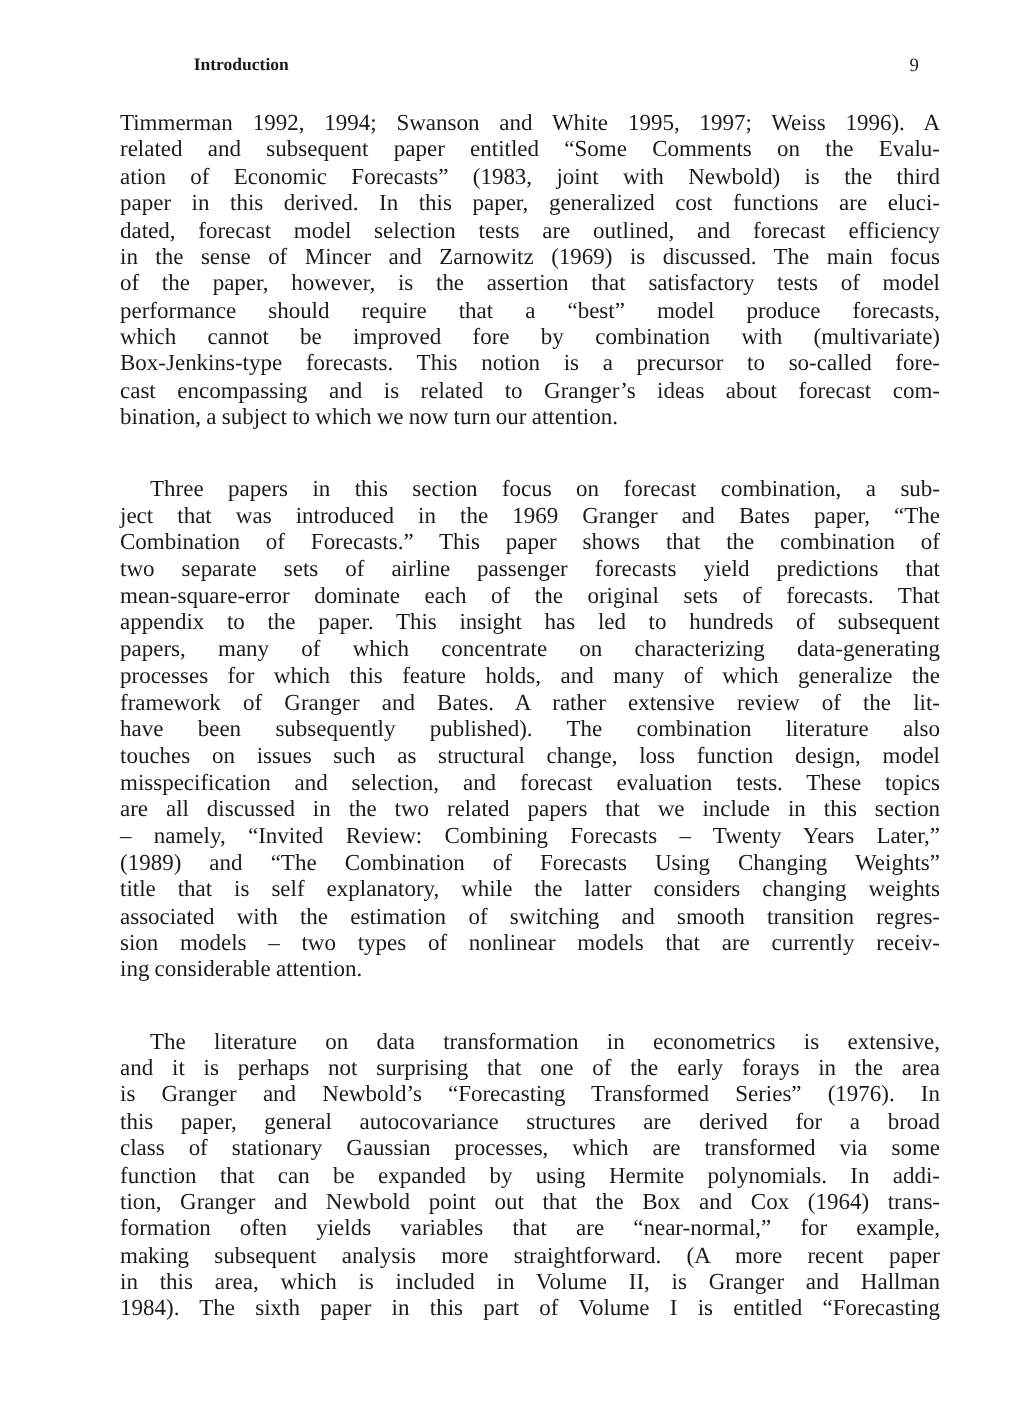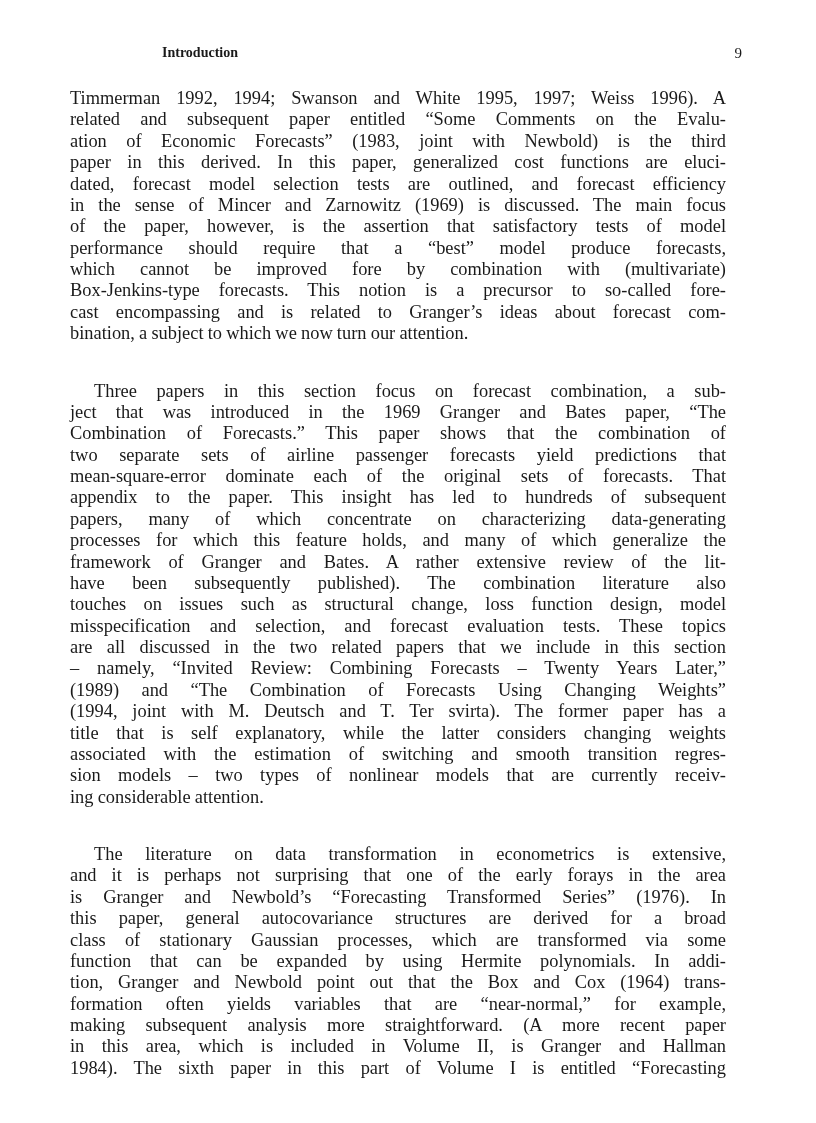--- a/index.html
+++ b/index.html
@@ -16,38 +16,37 @@
       color: #1a1a1a;
     }
     .running-head {
       position: absolute;
       top: 43px;
       left: 155px;
       width: 580px;
       height: 20px;
       font-size: 14px;
       line-height: 20px;
-      margin-left: 7px;
     }
     .running-title {
       position: absolute;
       left: 0;
       top: 0;
       font-weight: bold;
     }
     .page-number {
       position: absolute;
       right: 0;
       top: 0;
       font-size: 15px;
     }
     .body-text {
       position: absolute;
       top: 88px;
-      left: 70px;
+      left: 96px;
       width: 656px;
     }
     .line {
       display: block;
       height: 21.38px;
       line-height: 21.38px;
       font-size: 18.4px;
       white-space: nowrap;
       text-align: justify;
       text-align-last: justify;
@@ -93,21 +92,20 @@
       <span class="line">appendix to the paper. This insight has led to hundreds of subsequent</span>
       <span class="line">papers, many of which concentrate on characterizing data-generating</span>
       <span class="line">processes for which this feature holds, and many of which generalize the</span>
       <span class="line">framework of Granger and Bates. A rather extensive review of the lit-</span>
       <span class="line">have been subsequently published). The combination literature also</span>
       <span class="line">touches on issues such as structural change, loss function design, model</span>
       <span class="line">misspecification and selection, and forecast evaluation tests. These topics</span>
       <span class="line">are all discussed in the two related papers that we include in this section</span>
       <span class="line">– namely, “Invited Review: Combining Forecasts – Twenty Years Later,”</span>
       <span class="line">(1989) and “The Combination of Forecasts Using Changing Weights”</span>
-      <span class="line">(1994, joint with M. Deutsch and T. Ter  svirta). The former paper has a</span>
       <span class="line">title that is self explanatory, while the latter considers changing weights</span>
       <span class="line">associated with the estimation of switching and smooth transition regres-</span>
       <span class="line">sion models – two types of nonlinear models that are currently receiv-</span>
       <span class="line last">ing considerable attention.</span>
     </div>
     <div>
       <span class="line indent">The literature on data transformation in econometrics is extensive,</span>
       <span class="line">and it is perhaps not surprising that one of the early forays in the area</span>
       <span class="line">is Granger and Newbold’s “Forecasting Transformed Series” (1976). In</span>
       <span class="line">this paper, general autocovariance structures are derived for a broad</span>

